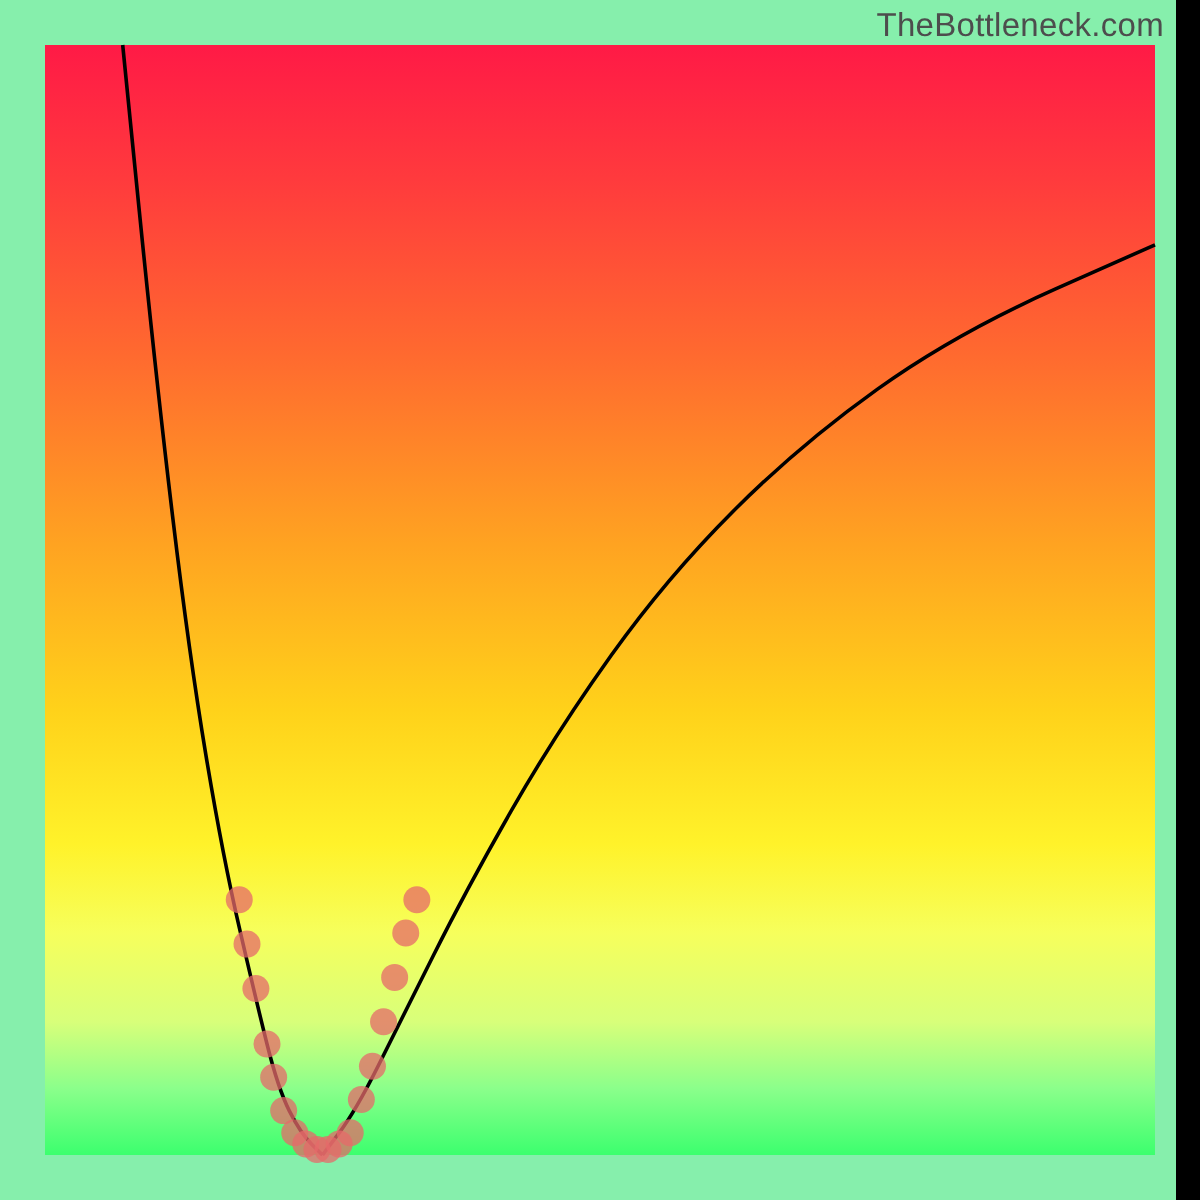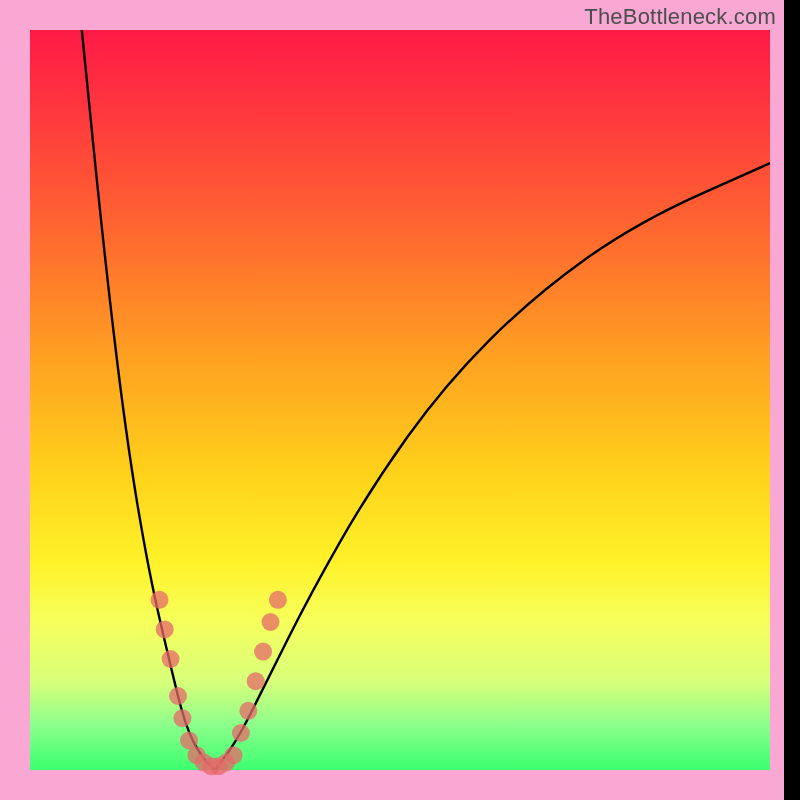--- a/index.html
+++ b/index.html
@@ -10,21 +10,21 @@
     overflow: hidden;
     background: #000;
     font-family: Arial, Helvetica, sans-serif;
   }
   .frame {
     position: absolute;
     left: 0;
     top: 0;
     width: 784px;
     height: 800px;
-    background: #f9a8d4;
+    background: #86efac;
   }
   .plot-area {
     position: absolute;
     left: 30px;
     top: 30px;
     width: 740px;
     height: 740px;
     
     background: linear-gradient(to bottom,
       #ff1a46 0%,

